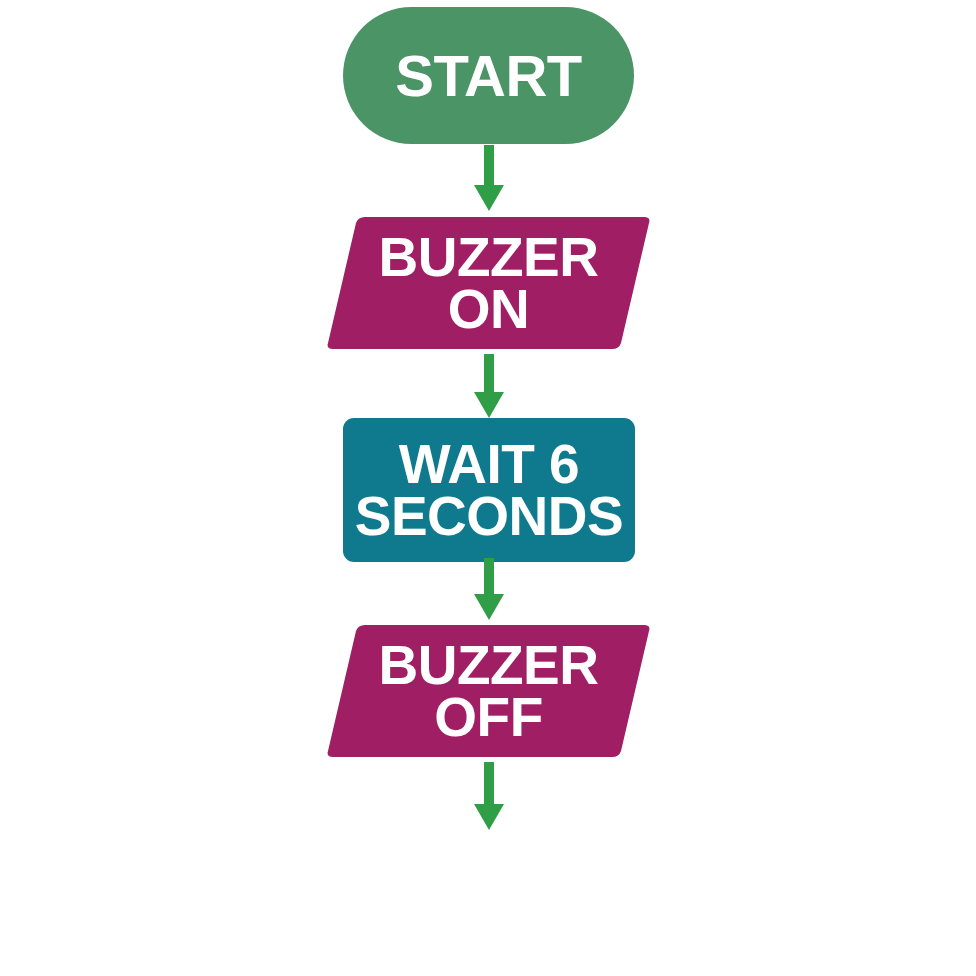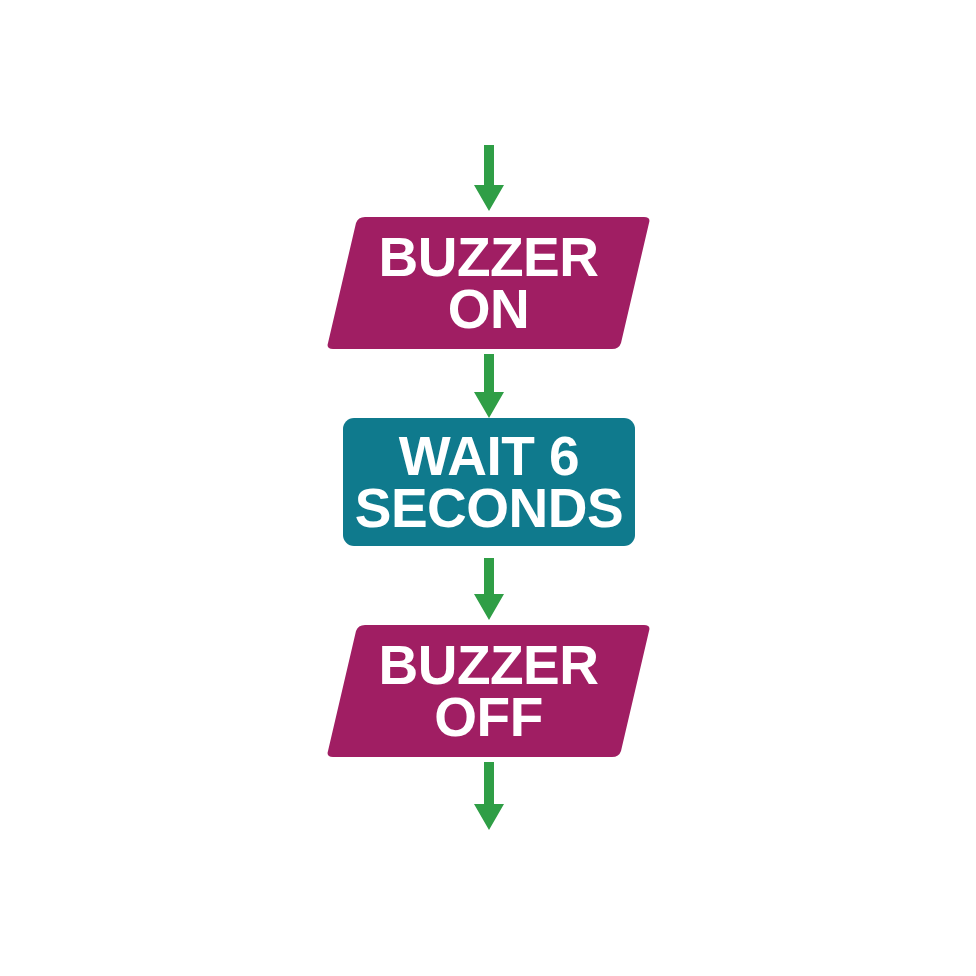--- a/index.html
+++ b/index.html
@@ -81,20 +81,23 @@
     display: block;
     width: 100%;
     height: 100%;
   }
 </style>
 </head>
 <body>
 
 <div id="flowchart-canvas" style="background: rgb(255, 255, 255);">
 
+  <div class="node node-terminator" id="node-start" style="left: 343px; top: 7px; width: 291px; height: 137px; background: rgb(74, 148, 101);">
+    <span class="node-label" style="color: rgb(255, 255, 255);">START</span>
+  </div>
 
   <div class="arrow" id="arrow-0" style="left: 470px; top: 145px; width: 38px; height: 66px;">
     <svg viewBox="0 0 38 66" preserveAspectRatio="none" aria-hidden="true">
       <polygon class="arrow-shape" points="14,0 24,0 24,40 34,40 19,66 4,40 14,40" fill="#2f9e46"></polygon>
     </svg>
   </div>
 
   <div class="node node-io" id="node-buzzer-on" style="left: 327px; top: 212px; width: 323px; height: 142px;">
     <svg class="io-shape" viewBox="0 0 323 142" preserveAspectRatio="none">
       <path class="io-path" d="M 38 5 Q 31 5 29 11 L 1 131 Q -1 137 6 137 L 285 137 Q 292 137 294 131 L 322 11 Q 324 5 317 5 Z" fill="#a01e63"></path>
@@ -102,21 +105,21 @@
     <span class="node-label" style="color: rgb(255, 255, 255);">BUZZER
 ON</span>
   </div>
 
   <div class="arrow" id="arrow-1" style="left: 470px; top: 354px; width: 38px; height: 64px;">
     <svg viewBox="0 0 38 64" preserveAspectRatio="none" aria-hidden="true">
       <polygon class="arrow-shape" points="14,0 24,0 24,38 34,38 19,64 4,38 14,38" fill="#2f9e46"></polygon>
     </svg>
   </div>
 
-  <div class="node node-process" id="node-wait" style="left: 343px; top: 418px; width: 292px; height: 128px; background: rgb(15, 122, 141);">
+  <div class="node node-process" id="node-wait" style="left: 343px; top: 418px; width: 292px; height: 144px; background: rgb(15, 122, 141);">
     <span class="node-label" style="color: rgb(255, 255, 255);">WAIT 6
 SECONDS</span>
   </div>
 
   <div class="arrow" id="arrow-2" style="left: 470px; top: 558px; width: 38px; height: 62px;">
     <svg viewBox="0 0 38 62" preserveAspectRatio="none" aria-hidden="true">
       <polygon class="arrow-shape" points="14,0 24,0 24,36 34,36 19,62 4,36 14,36" fill="#2f9e46"></polygon>
     </svg>
   </div>
 

